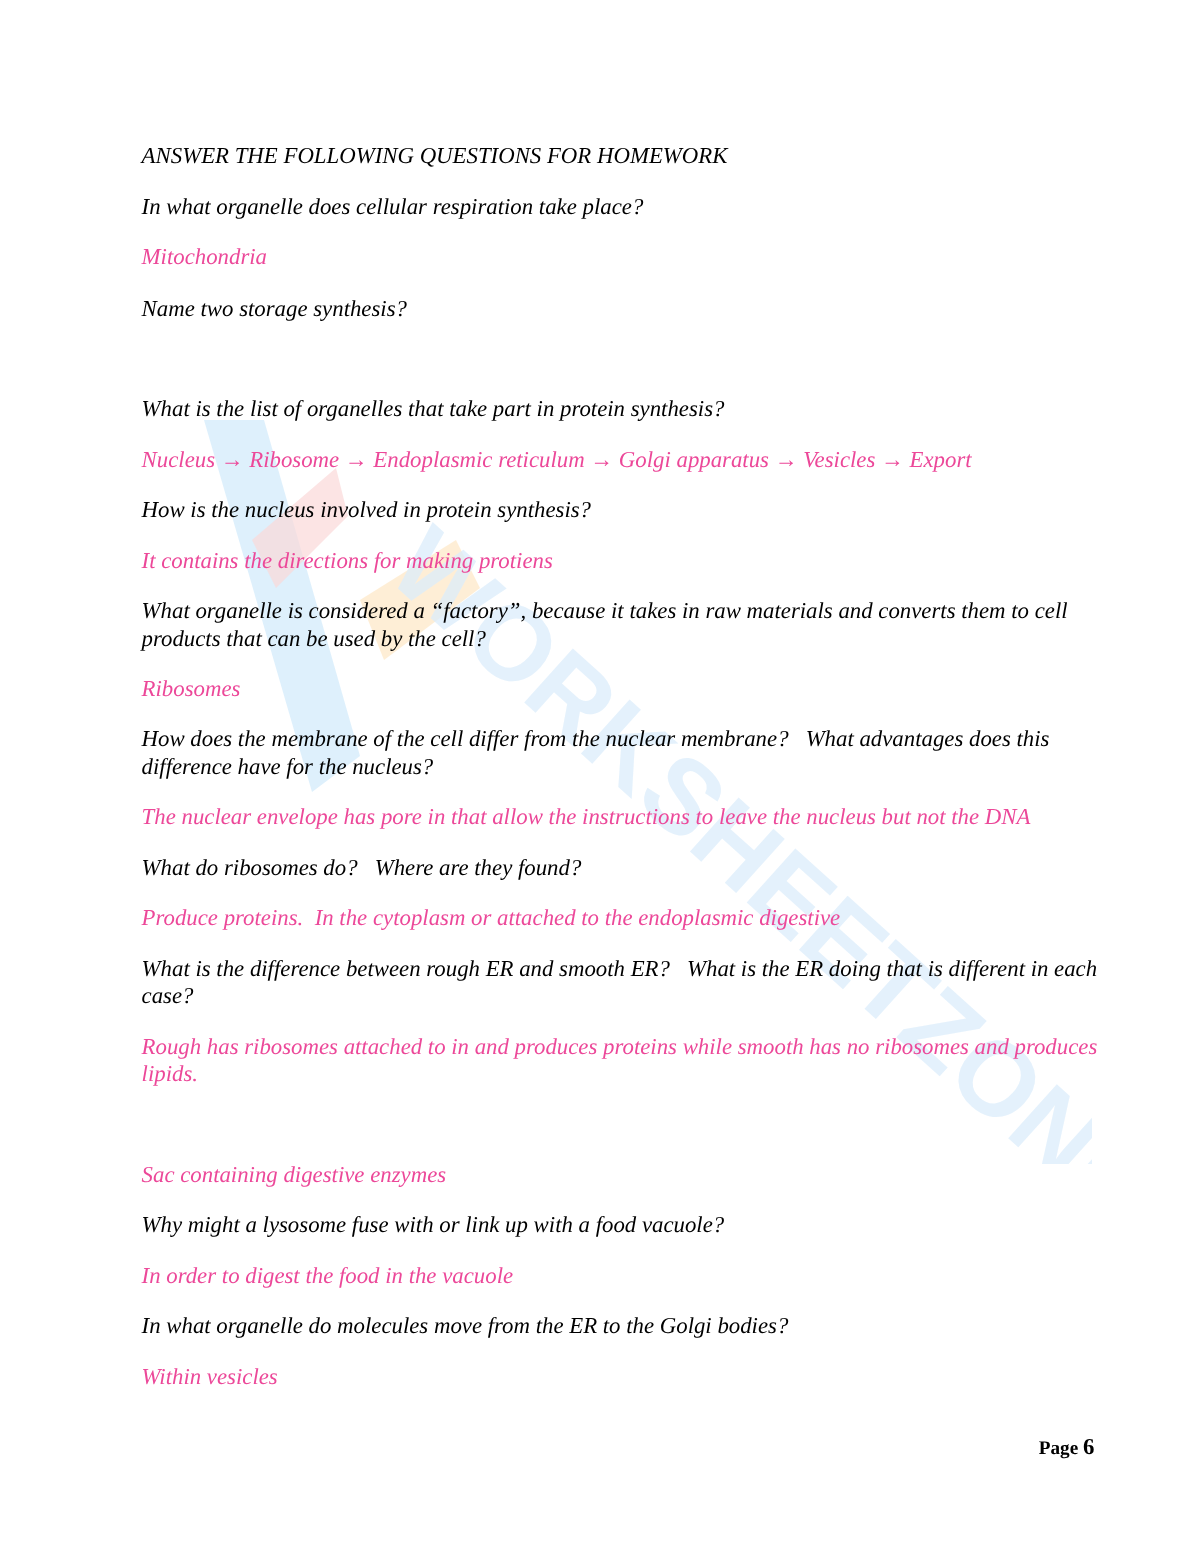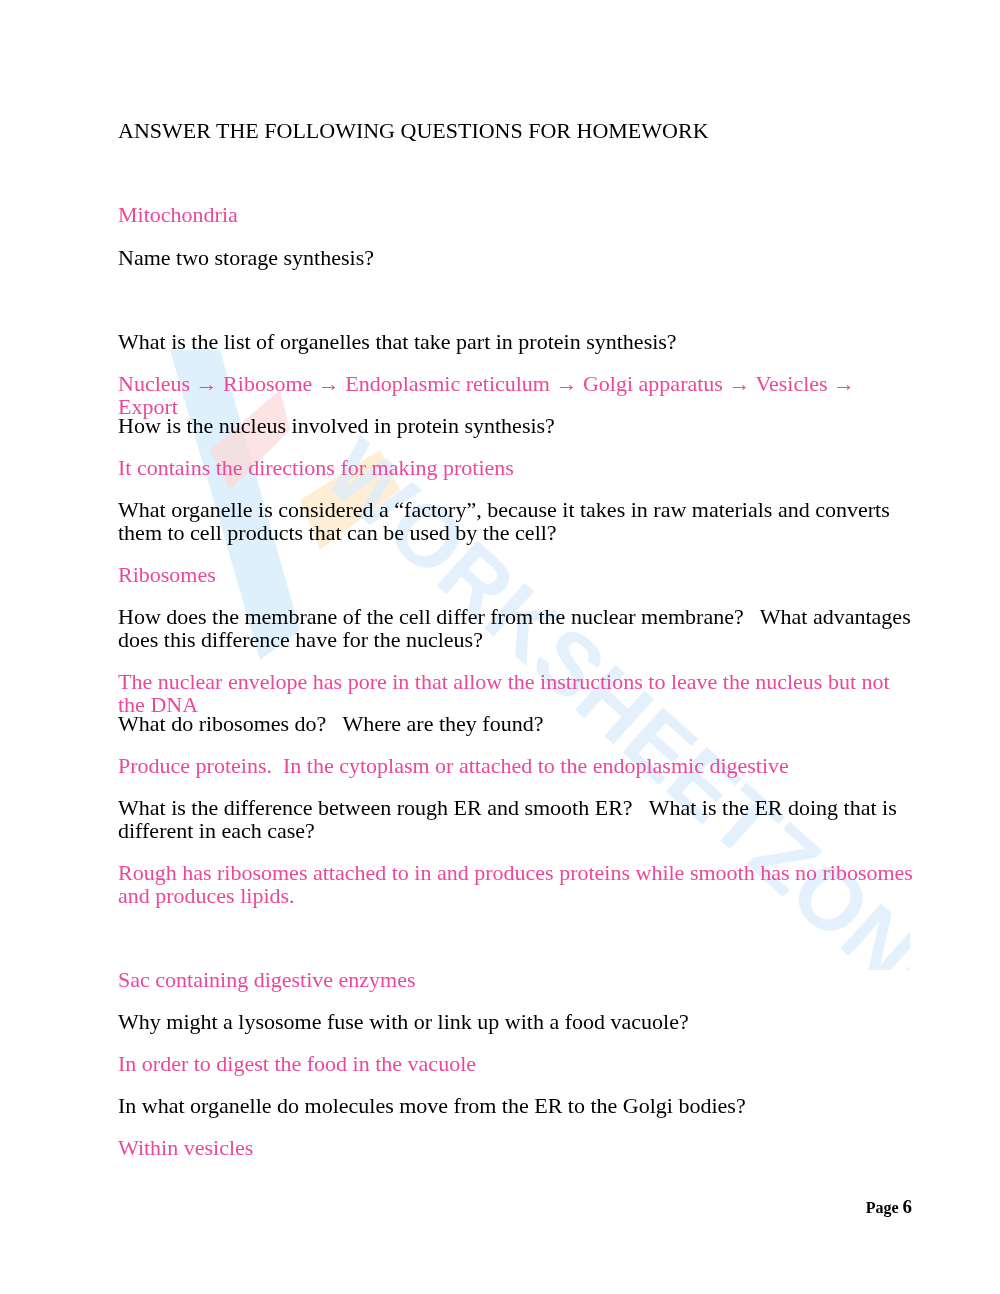--- a/index.html
+++ b/index.html
@@ -1,40 +1,41 @@
 <!DOCTYPE html>
 <html><head>
 <meta charset="utf-8">
 <style>
   html, body { margin: 0; padding: 0; background: #ffffff; }
   body { width: 1000px; height: 1294px; position: relative; overflow: hidden;
          font-family: "Liberation Serif", "DejaVu Serif", serif; color: #000; }
   .page { position: absolute; left: 0; top: 0; width: 1000px; height: 1294px; }
   .watermark { position: absolute; left: 150px; top: 330px; width: 760px; height: 640px;
                pointer-events: none; }
-  .line { position: absolute; left: 118px; width: 800px; font-size: 22px; line-height: 23px; white-space: pre-wrap; }
+  .line { position: absolute; left: 118px; width: 800px; font-size: 19px; line-height: 23px; white-space: pre-wrap; font-style: italic; }
   .q { color: #000000; }
   .a { color: #ec4899; }
   .footer { position: absolute; right: 88px; top: 1196px; font-size: 16px; font-weight: bold; }
   .footer .num { font-size: 19px; }
 </style>
 </head>
 <body>
 
 <div class="page">
 
   <svg class="watermark" viewBox="0 0 760 640">
     <path d="M20 20 L70 20 L150 300 L110 330 Z" fill="#d6ecfb" opacity="0.8"></path>
     <path d="M60 120 L130 60 L140 100 L80 160 Z" fill="#fbd9d9" opacity="0.7"></path>
     <path d="M150 170 L230 120 L250 160 L170 220 Z" fill="#fde7c4" opacity="0.7"></path>
     <text x="170" y="150" font-family="Liberation Sans, sans-serif" font-size="88" font-weight="bold" fill="#dcedfb" opacity="0.75" transform="rotate(42 170 150)">WORKSHEETZONE</text>
   </svg>
 
   <div class="line q" style="top:119px">ANSWER THE FOLLOWING QUESTIONS FOR HOMEWORK</div>
 
+  <div class="line q" style="top:161px">In what organelle does cellular respiration take place?</div>
   <div class="line a" style="top:203px">Mitochondria</div>
 
   <div class="line q" style="top:246px">Name two storage synthesis?</div>
 
   <div class="line q" style="top:330px">What is the list of organelles that take part in protein synthesis?</div>
   <div class="line a" style="top:372px">Nucleus → Ribosome → Endoplasmic reticulum → Golgi apparatus → Vesicles → Export</div>
 
   <div class="line q" style="top:414px">How is the nucleus involved in protein synthesis?</div>
   <div class="line a" style="top:456px">It contains the directions for making protiens</div>
 

